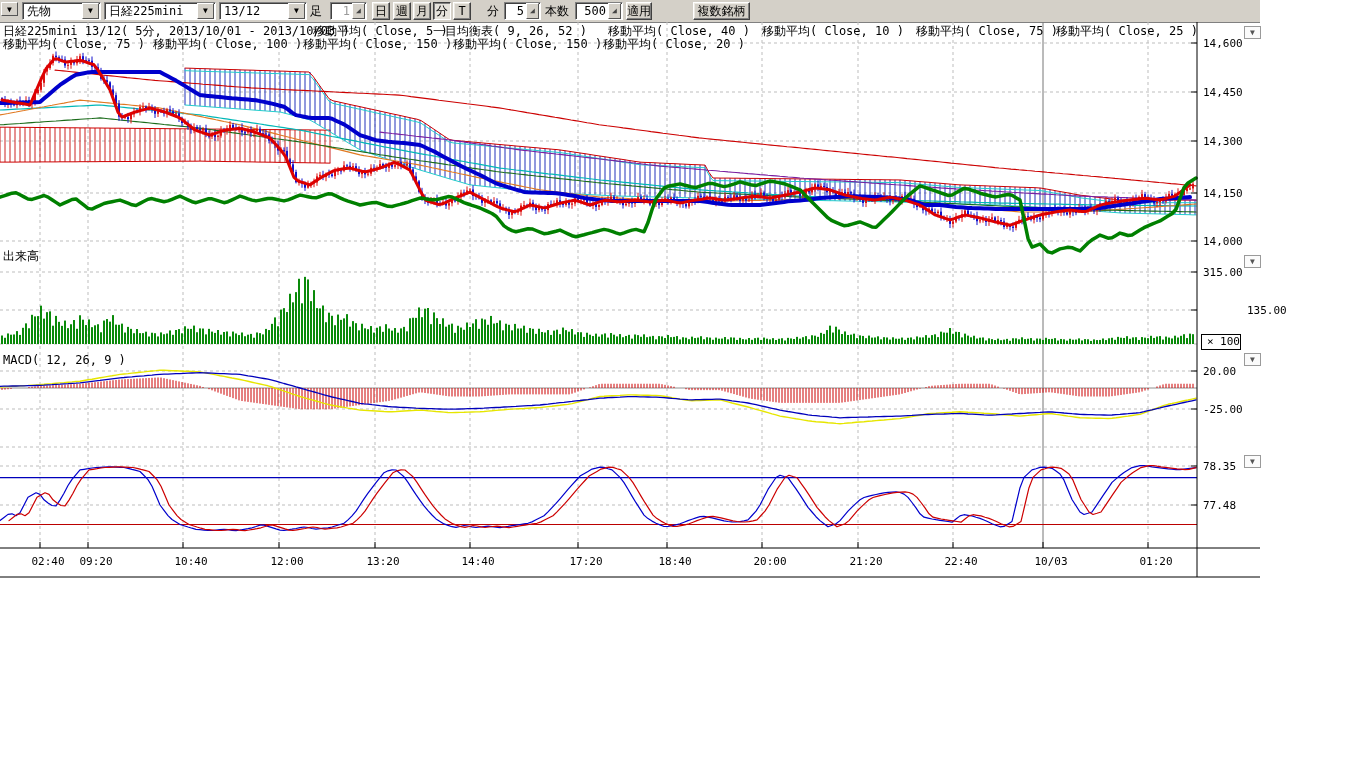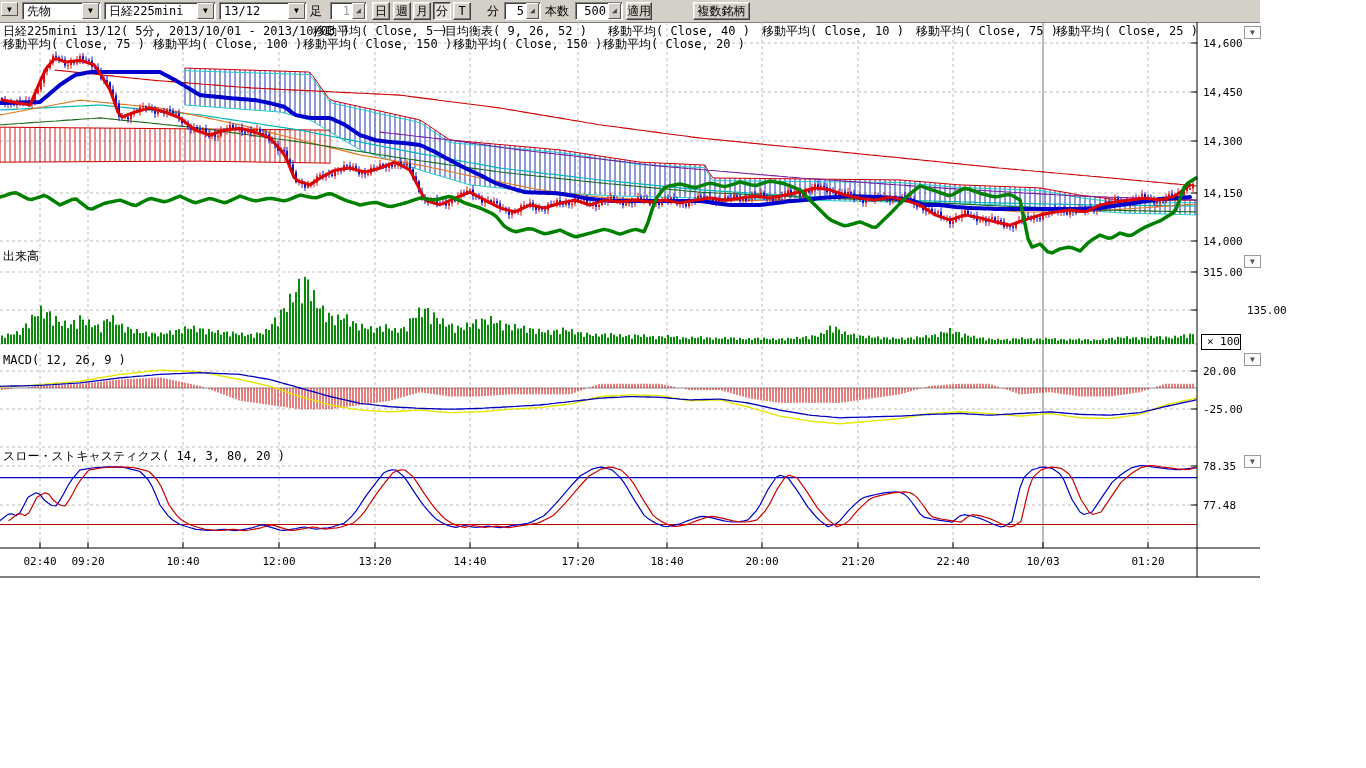--- a/index.html
+++ b/index.html
@@ -23,21 +23,21 @@
         font-size:8px;line-height:13px;text-align:center;color:#444;margin:0 1px;}
   .combo{background:#fff;border:1px solid;border-color:#808080 #ffffff #ffffff #808080;
         box-shadow:inset 1px 1px 0 #404040;display:flex;align-items:center;}
   .combo .cval{flex:1;padding-left:4px;color:#000;white-space:nowrap;overflow:hidden;}
   .carr{width:15px;height:14px;margin:0 1px;background:#d4d0c8;border:1px solid;
         border-color:#fff #555 #555 #fff;font-size:8px;line-height:13px;text-align:center;color:#000;}
   
   .hrow{position:absolute;font-size:12px;color:#000;white-space:pre;z-index:6;}
   .plabel{position:absolute;font-size:12px;color:#000;white-space:pre;z-index:6;}
   .alabel{position:absolute;font-size:11px;color:#000;white-space:pre;z-index:6;}
-  .tlabel{position:absolute;font-size:11px;color:#000;white-space:pre;transform:translateX(-50%);z-index:6;}
+  .tlabel{position:absolute;font-size:11px;color:#000;white-space:pre;transform:translateX(-50%);z-index:6;margin-left:8px;}
   .mult{position:absolute;left:1201px;top:334px;width:38px;height:14px;border:1px solid #000;
         background:#fff;font-size:11px;line-height:14px;text-align:right;z-index:6;}
   .panebtn{position:absolute;left:1244px;width:17px;height:13px;background:#fbfbfb;
         border:1px solid #9a9a9a;box-sizing:border-box;font-size:8px;line-height:11px;
         text-align:center;color:#555;z-index:7;}
   svg{position:absolute;left:0;top:0;z-index:1;}
 </style>
 </head>
 <body>
 
@@ -2022,21 +2022,20 @@
         <line x1="1191" y1="310" x2="1197" y2="310" stroke="#000000" stroke-width="1"></line>
         <line x1="1191" y1="371" x2="1197" y2="371" stroke="#000000" stroke-width="1"></line>
         <line x1="1191" y1="409" x2="1197" y2="409" stroke="#000000" stroke-width="1"></line>
         <line x1="1191" y1="466" x2="1197" y2="466" stroke="#000000" stroke-width="1"></line>
         <line x1="1191" y1="505" x2="1197" y2="505" stroke="#000000" stroke-width="1"></line>
       </g>
     </svg>
 
   <div class="plabel" style="left:3px;top:248px;">出来高</div>
   <div class="plabel" style="left:3px;top:353px;">MACD( 12, 26, 9 )</div>
-  <div class="plabel" style="left:3px;top:448px;">スロー・ストキャスティクス( 14, 3, 80, 20 )</div>
   <div class="mult">× 100</div>
 
   <div id="overlays">
       <div class="hrow" style="left: 3px; top: 23px;">日経225mini 13/12( 5分, 2013/10/01 - 2013/10/03 )</div>
       <div class="hrow" style="left: 313px; top: 23px;">移動平均( Close, 5 )</div>
       <div class="hrow" style="left: 433px; top: 23px;">一目均衡表( 9, 26, 52 )</div>
       <div class="hrow" style="left: 608px; top: 23px;">移動平均( Close, 40 )</div>
       <div class="hrow" style="left: 762px; top: 23px;">移動平均( Close, 10 )</div>
       <div class="hrow" style="left: 916px; top: 23px;">移動平均( Close, 75 )</div>
       <div class="hrow" style="left: 1056px; top: 23px;">移動平均( Close, 25 )</div>

